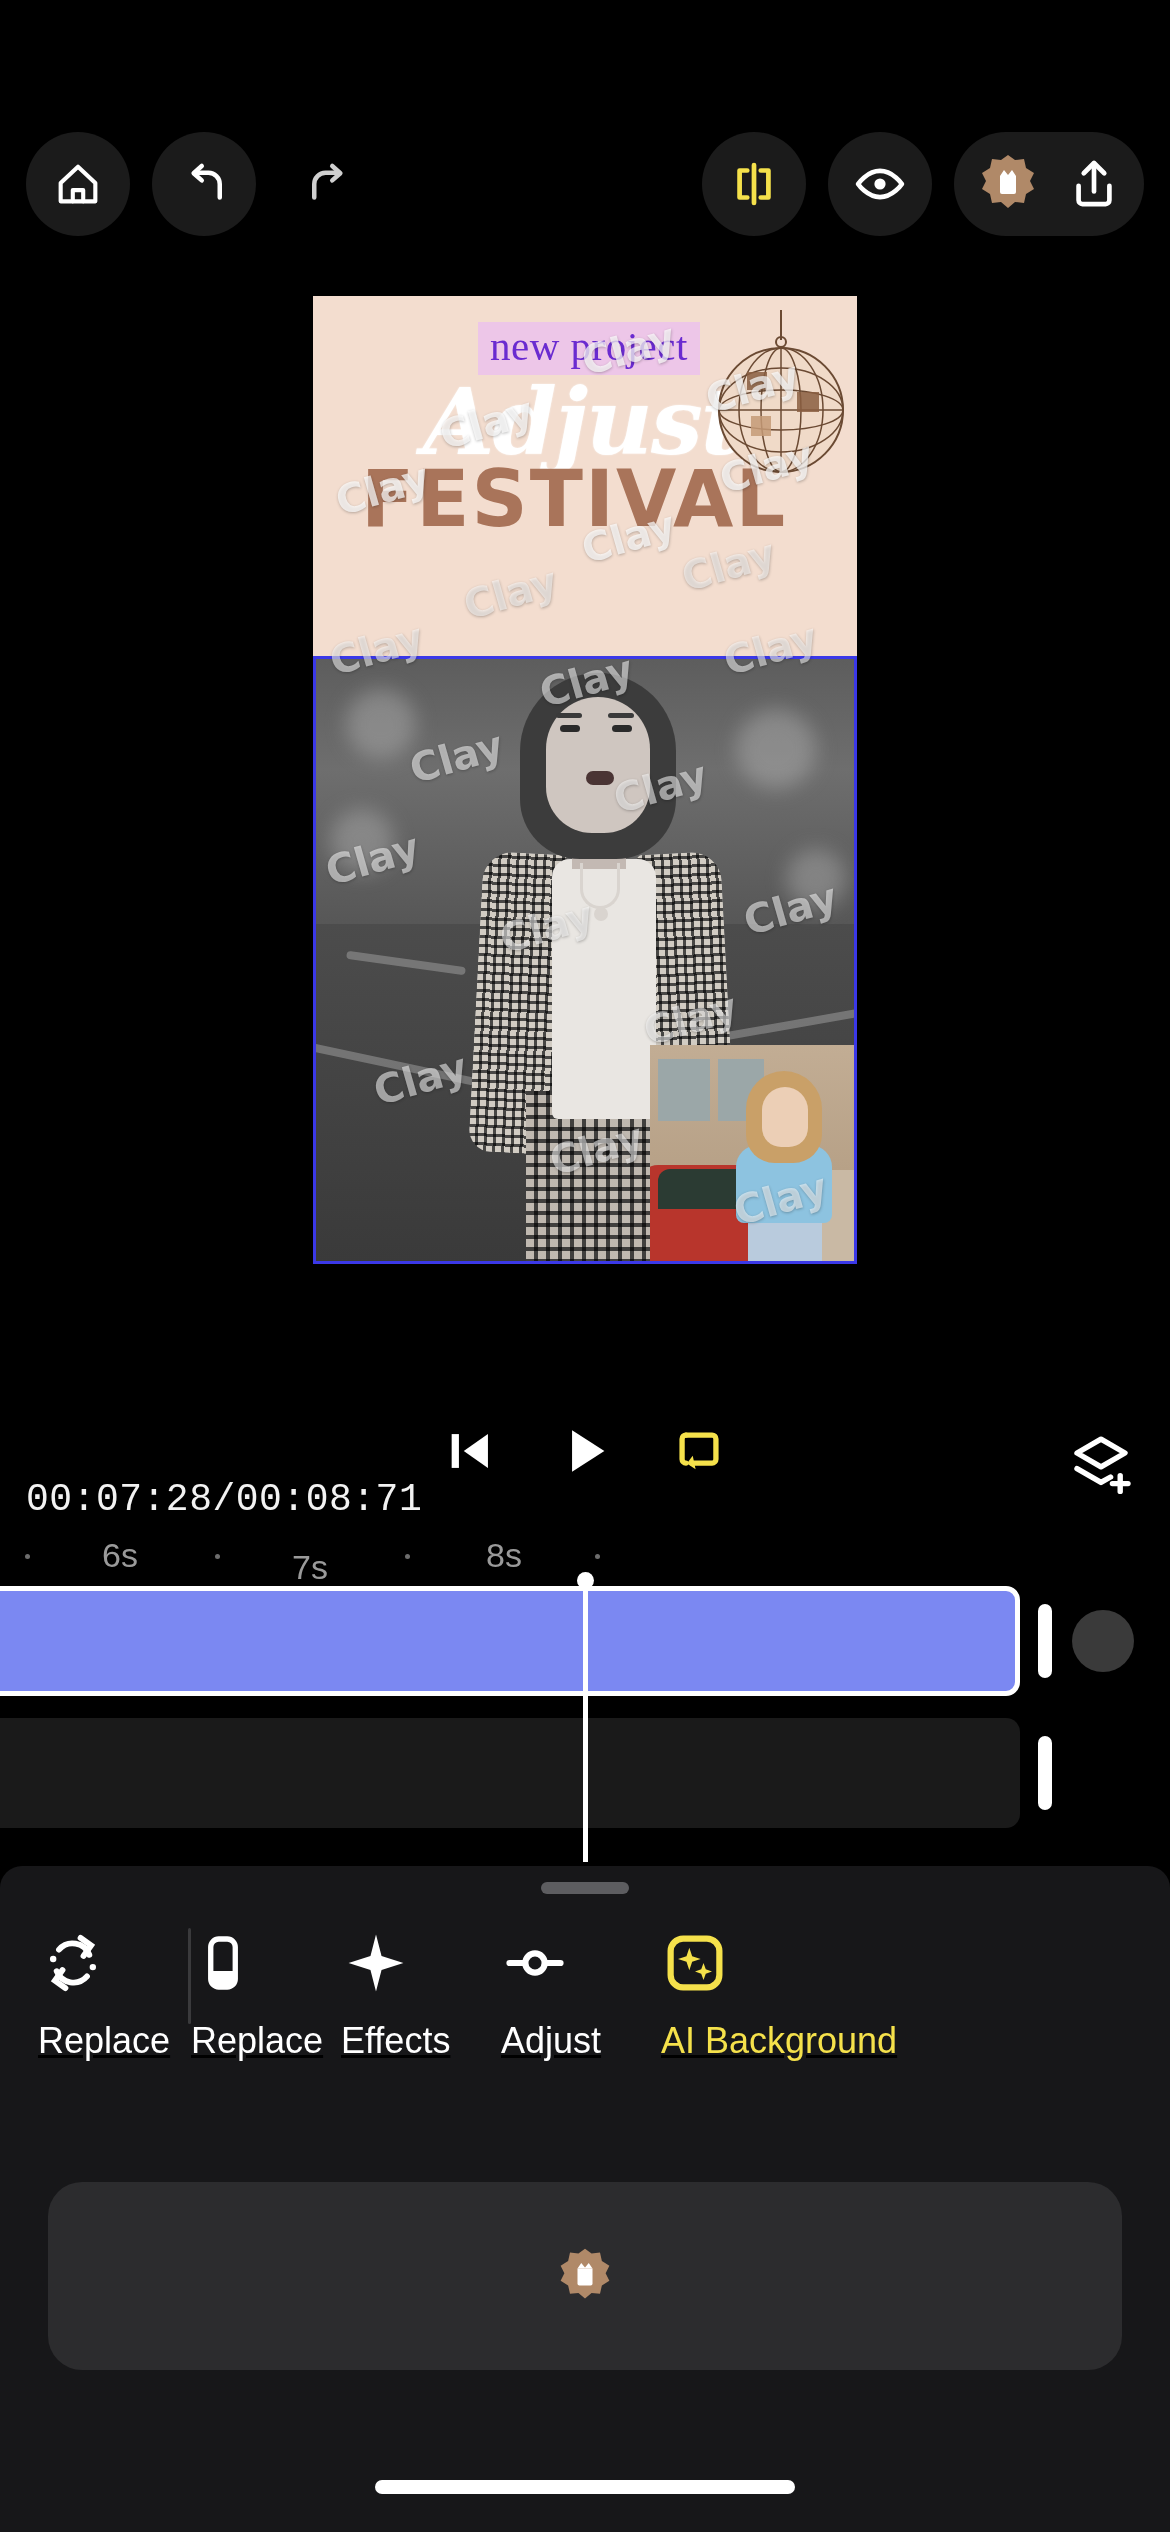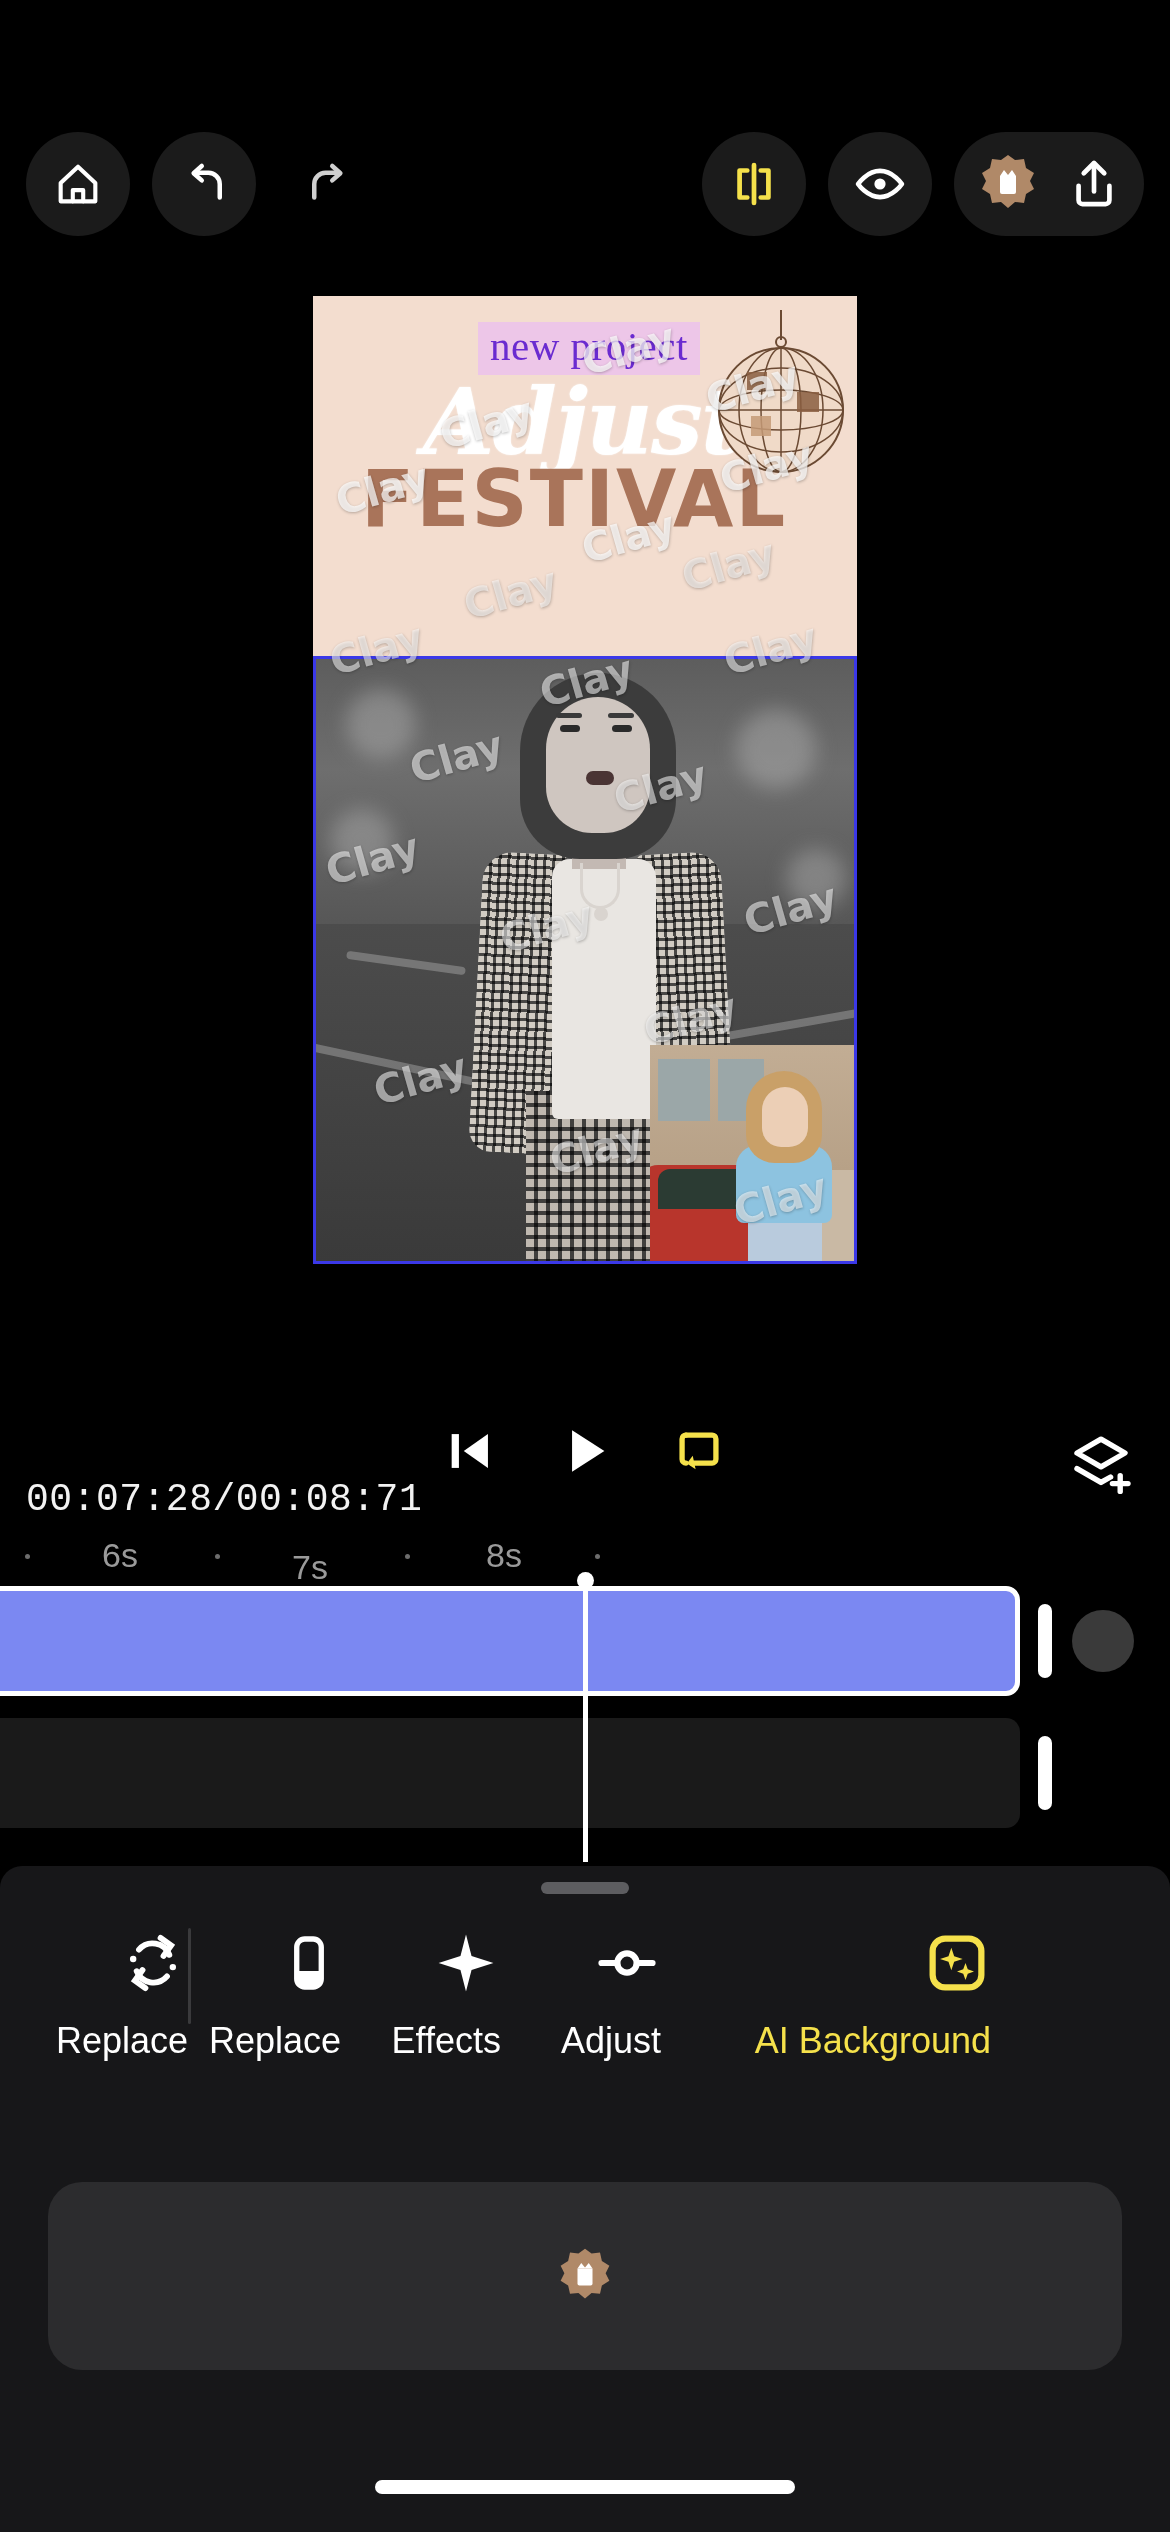--- a/index.html
+++ b/index.html
@@ -228,22 +228,22 @@
   }
   .grabber {
     position:absolute; left:50%; top:16px; transform:translateX(-50%);
     width:88px; height:12px; background:#5d5d60; border-radius:6px;
   }
   .tools {
     position:absolute; left:0; top:58px; width:1170px; height:180px;
     display:flex; align-items:flex-start;
   }
   .tool {
-    display:flex; flex-direction:column; align-items:flex-end; gap:18px;
-    flex:none; text-align:center;
+    display:flex; flex-direction:column; align-items:flex-start; gap:18px;
+    flex:none; text-align:center;text-decoration:underline;
   }
   .tool-ic { height:78px; display:flex; align-items:center; justify-content:center; }
   .tool-lab {
     font-size:36px; color:#ffffff; white-space:nowrap;
     font-family:"Liberation Sans", sans-serif;
   }
   .tool.active .tool-lab { color:#f5e14b; }
   .tool-div {
     width:3px; height:96px; background:#3a3a3c; border-radius:2px;
     margin-top:4px; flex:none;

